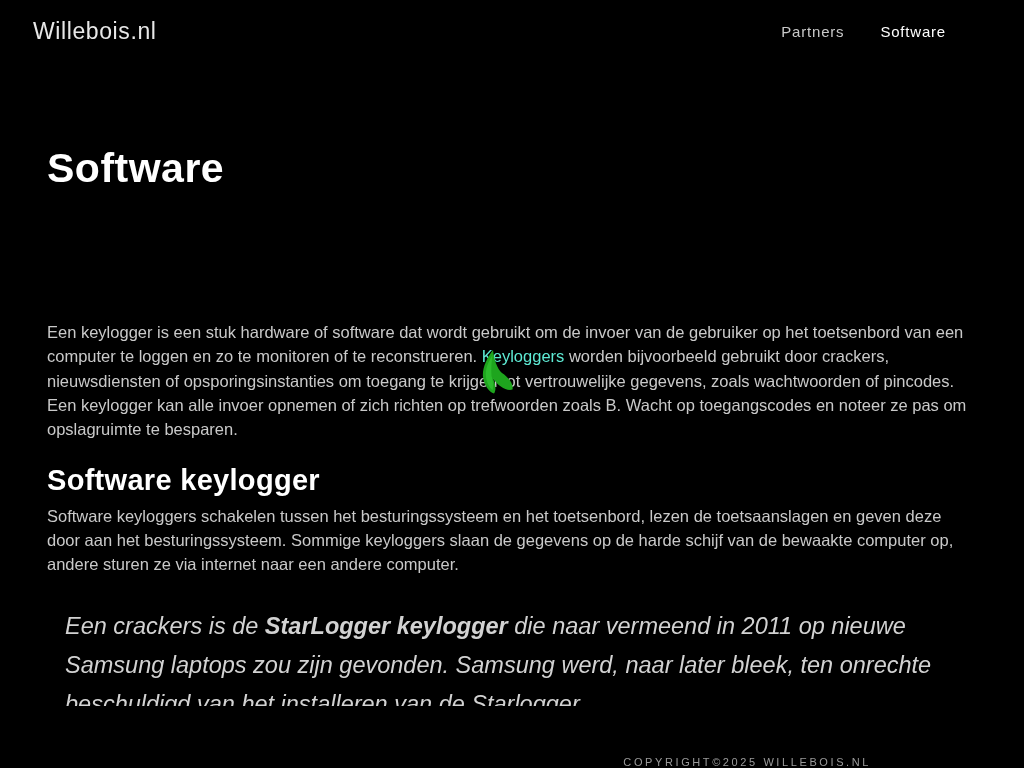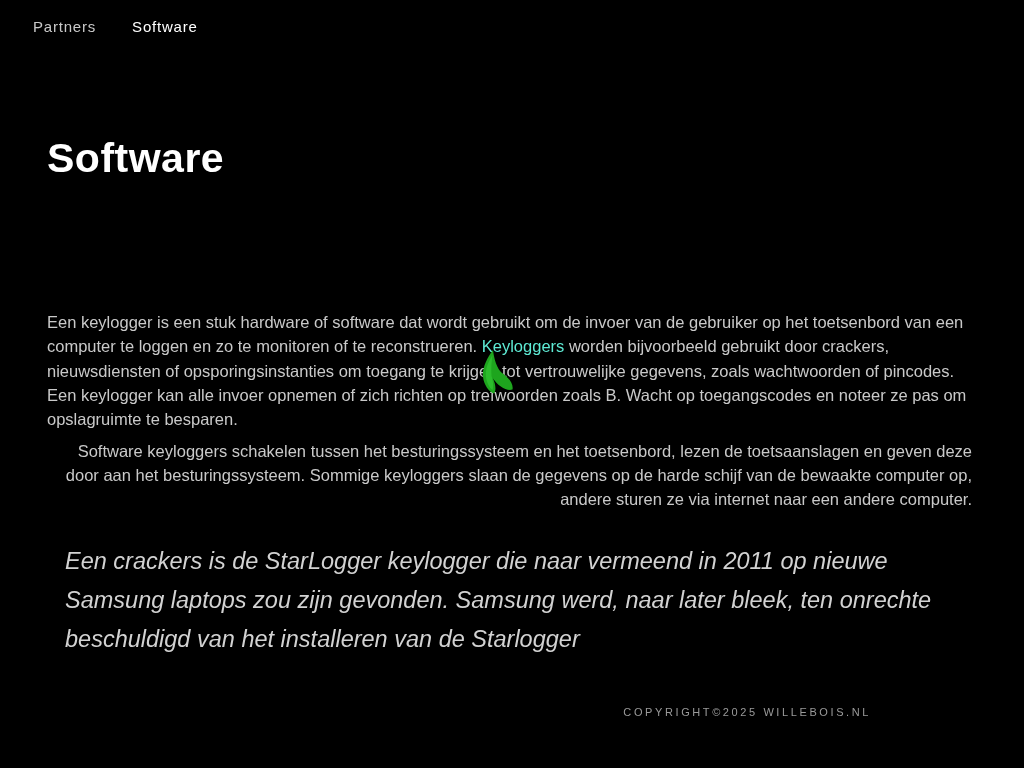--- a/index.html
+++ b/index.html
@@ -68,76 +68,77 @@
     font-weight: 700;
     color: #ffffff;
     letter-spacing: 0.3px;
   }
   .section-body {
     margin-top: 7px;
     font-size: 16.5px;
     line-height: 24.3px;
     color: #c9c9c9;
     max-width: 925px;
-    text-align: right;
   }
   .quote {
     margin: 30px 0 0 18px;
     font-size: 23.5px;
     font-style: italic;
     line-height: 39px;
     color: #d2d2d2;
     max-width: 880px;
   }
-  .quote b { font-weight: 400; }
+  .quote b { font-weight: 700; }
   
   .cursor-icon {
     position: absolute;
     left: 477px;
     top: 349px;
     width: 40px;
     height: 47px;
     pointer-events: none;
   }
   
   .footer {
     position: absolute;
     left: 0;
     bottom: 0;
     width: 944px;
     height: 62px;
     background: #000000;
     display: flex;
-    align-items: flex-start;
+    align-items: flex-end;
     justify-content: flex-end;
     padding-right: 73px;
   }
   .copyright {
     font-size: 11px;
     letter-spacing: 2.6px;
     color: #9a9a9a;
   }
 </style>
 </head>
 <body>
 
 <div class="page">
 
   <div class="header">
+    <div class="logo">Willebois.nl</div>
     <div class="nav">
       <a class="nav-link">Partners</a>
       <a class="nav-link active">Software</a>
     </div>
   </div>
 
   <div class="main">
     <h1 class="page-title">Software</h1>
 
     <p class="intro"><span>Een keylogger is een stuk hardware of software dat wordt gebruikt om de invoer van de gebruiker op het toetsenbord van een computer te loggen en zo te monitoren of te reconstrueren. </span><a class="green-link">Keyloggers</a><span> worden bijvoorbeeld gebruikt door crackers, nieuwsdiensten of opsporingsinstanties om toegang te krijgen tot vertrouwelijke gegevens, zoals wachtwoorden of pincodes. Een keylogger kan alle invoer opnemen of zich richten op trefwoorden zoals B. Wacht op toegangscodes en noteer ze pas om opslagruimte te besparen.</span></p>
 
+    <h2 class="section-heading">Software keylogger</h2>
 
     <p class="section-body">Software keyloggers schakelen tussen het besturingssysteem en het toetsenbord, lezen de toetsaanslagen en geven deze door aan het besturingssysteem. Sommige keyloggers slaan de gegevens op de harde schijf van de bewaakte computer op, andere sturen ze via internet naar een andere computer.</p>
 
     <blockquote class="quote"><span>Een crackers is de </span><b>StarLogger keylogger</b><span> die naar vermeend in 2011 op nieuwe Samsung laptops zou zijn gevonden. Samsung werd, naar later bleek, ten onrechte beschuldigd van het installeren van de Starlogger</span></blockquote>
   </div>
 
   <div class="cursor-icon">
     <svg width="40" height="47" viewBox="0 0 40 47" xmlns="http://www.w3.org/2000/svg">
       <path d="M16,1 C10,9 5,19 6,28 C7,36 12,43 17,44.5 C19.5,41 18.5,35 16,29.5
                C21,37 29.5,42.5 35.5,40.5 C36.8,34.5 31,28 25,24 C20,20 17,10 16,1 Z" fill="#1ea51e"></path>

